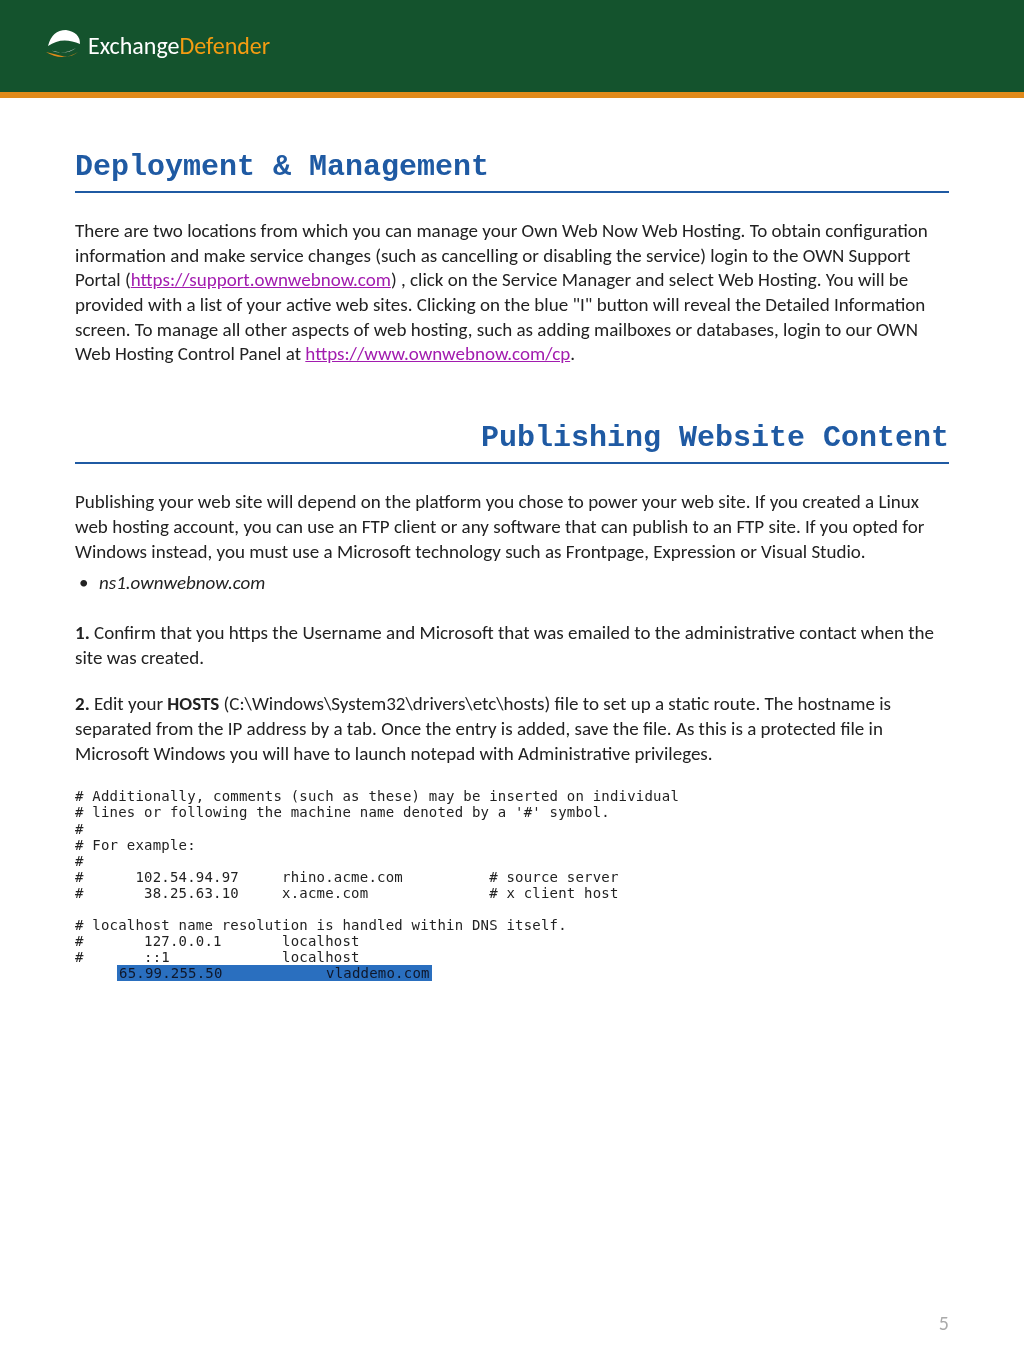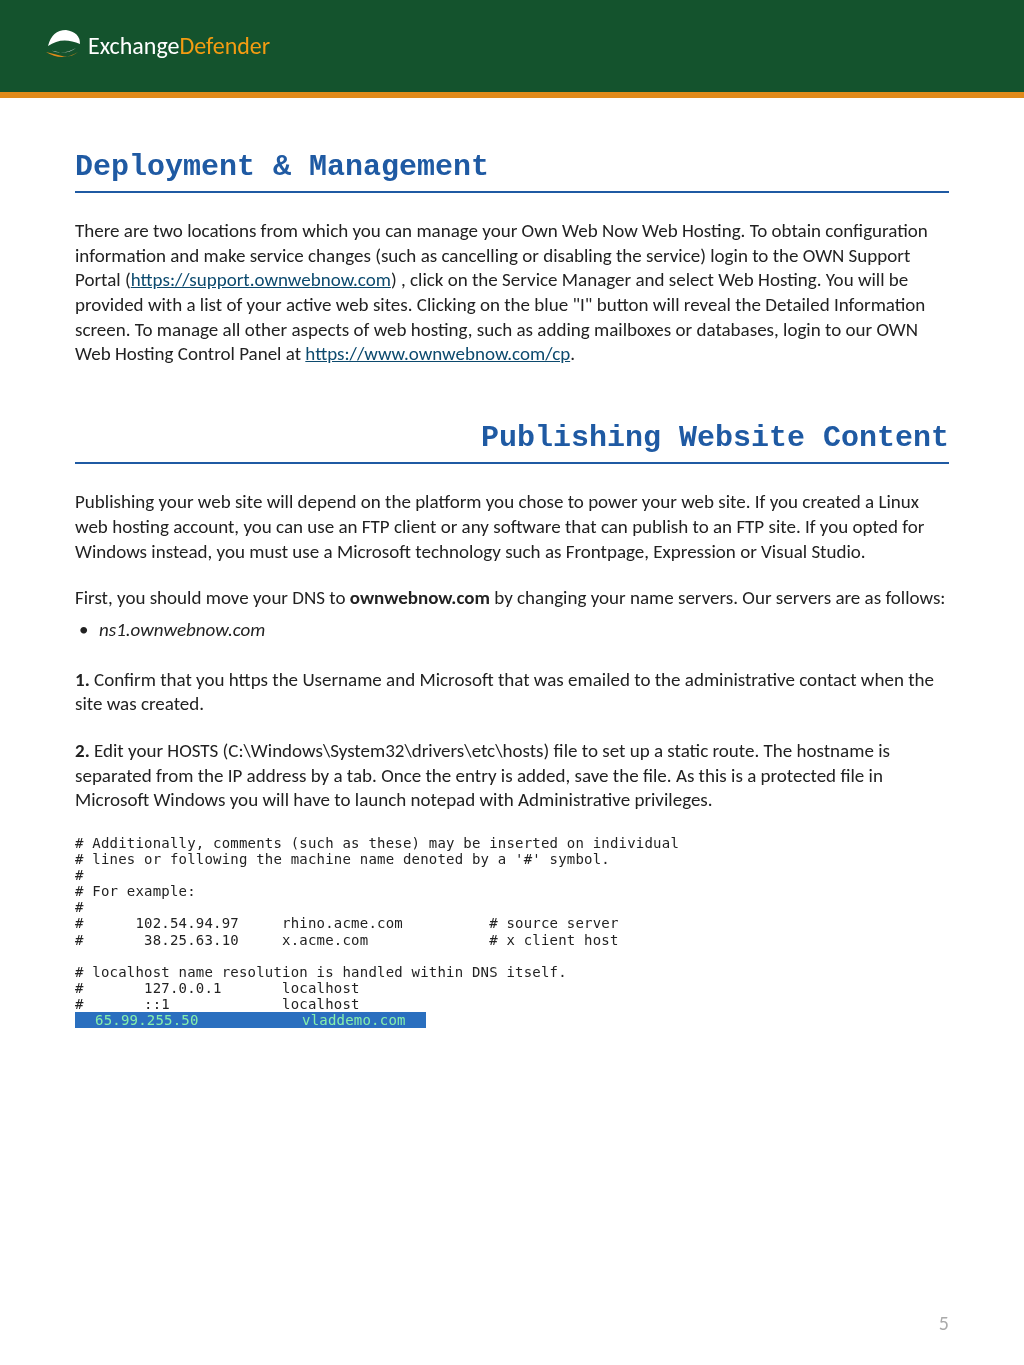--- a/index.html
+++ b/index.html
@@ -52,52 +52,53 @@
   }
   h1.second {
     margin-top: 52px;
     text-align: right;
   }
   p {
     margin-bottom: 22px;
     color: #222;
   }
   a {
-    color: #0c4a6e;
+    color: #a21caf;
     text-decoration: underline;
   }
   ul {
     list-style: none;
     margin: -16px 0 24px 4px;
   }
   ul li {
     font-style: italic;
     padding: 1px 0;
   }
   ul li::before {
     content: "•";
     display: inline-block;
     width: 20px;
     font-style: normal;
   }
   .step .num { font-weight: bold; }
   .step .ital { }
-  .step .bold { font-weight: normal; }
+  .step .bold { font-weight: bold; }
   .code-block {
     font-family: "Lucida Console", Consolas, monospace;
     font-size: 14px;
     line-height: 1.15;
     white-space: pre;
     margin-top: 14px;
     letter-spacing: 0.2px;
   }
   .highlight {
     background: #2a6fbf;
-    color: #86efac;
-    padding: 0 20px;
+    color: #0f172a;
+    padding: 0 2px;
+    margin-left: 42px;
   }
   .page-num {
     position: absolute;
     right: 75px;
     top: 1310px;
     color: #aaa;
     font-size: 20px;
   }
 </style>
 </head>
@@ -117,21 +118,20 @@
 <div class="content">
 
   <h1>Deployment &amp; Management</h1>
 
   <p><span>There are two locations from which you can manage your Own Web Now Web Hosting. To obtain configuration information and make service changes (such as cancelling or disabling the service) login to the OWN Support Portal (</span><a href="#">https://support.ownwebnow.com</a><span>) , click on the Service Manager and select Web Hosting. You will be provided with a list of your active web sites. Clicking on the blue "I" button will reveal the Detailed Information screen. To manage all other aspects of web hosting, such as adding mailboxes or databases, login to our OWN Web Hosting Control Panel at </span><a href="#">https://www.ownwebnow.com/cp</a><span>.</span></p>
 
   <h1 class="second">Publishing Website Content</h1>
 
   <p>Publishing your web site will depend on the platform you chose to power your web site. If you created a Linux web hosting account, you can use an FTP client or any software that can publish to an FTP site. If you opted for Windows instead, you must use a Microsoft technology such as Frontpage, Expression or Visual Studio.</p>
 
-  <p><span>First, you should move your DNS to </span><strong>ownwebnow.com</strong><span> by changing your name servers. Our servers are as follows:</span></p>
 
   <ul>
     <li>ns1.ownwebnow.com</li>
   </ul>
 
 
   <p class="step"><span class="num">1.</span><span> Confirm that you https the </span><span class="ital">Username</span><span> and </span><span class="ital">Microsoft</span><span> that was emailed to the administrative contact when the site was created.</span></p>
 
   <p class="step"><span class="num">2.</span><span> Edit your </span><span class="bold">HOSTS</span><span> (</span><span class="ital">C:\Windows\System32\drivers\etc\hosts</span><span>) file to set up a static route. The hostname is separated from the IP address by a tab. Once the entry is added, save the file. As this is a protected file in Microsoft Windows you will have to launch notepad with </span><span class="ital">Administrative privileges</span><span>.</span></p>
 

